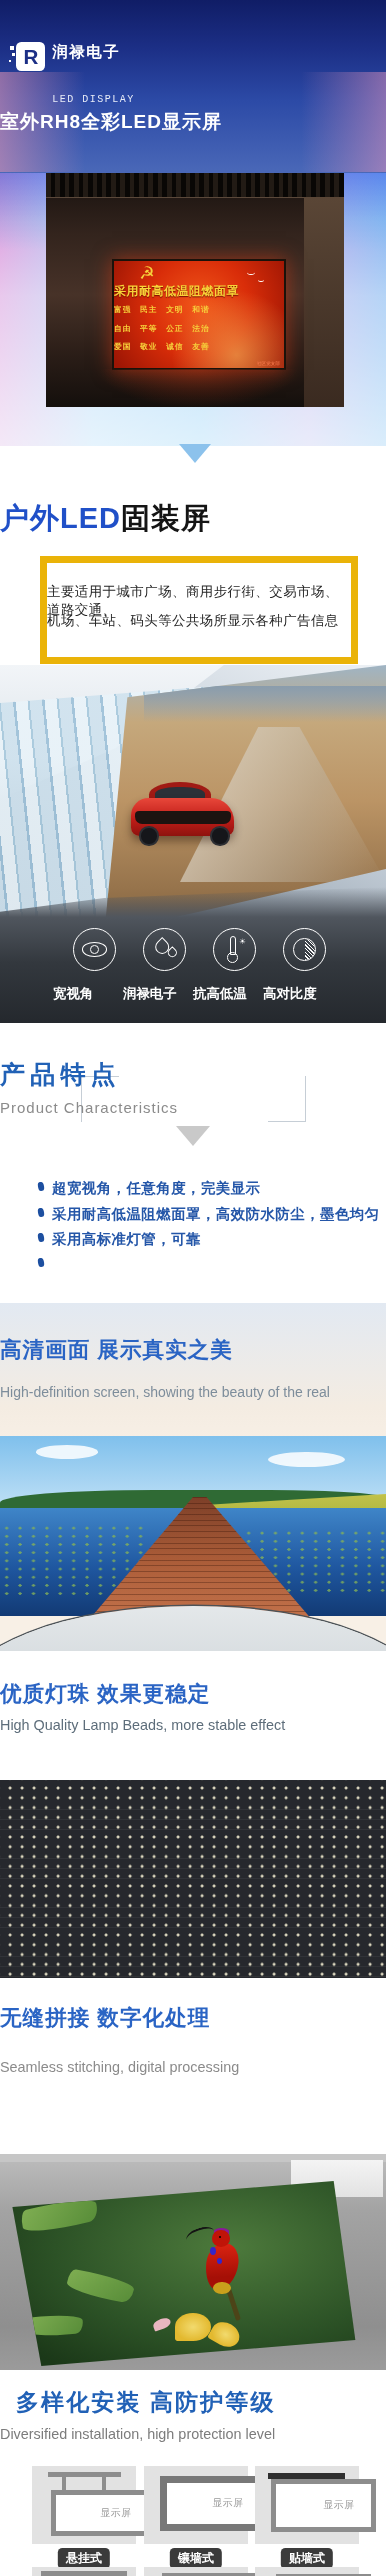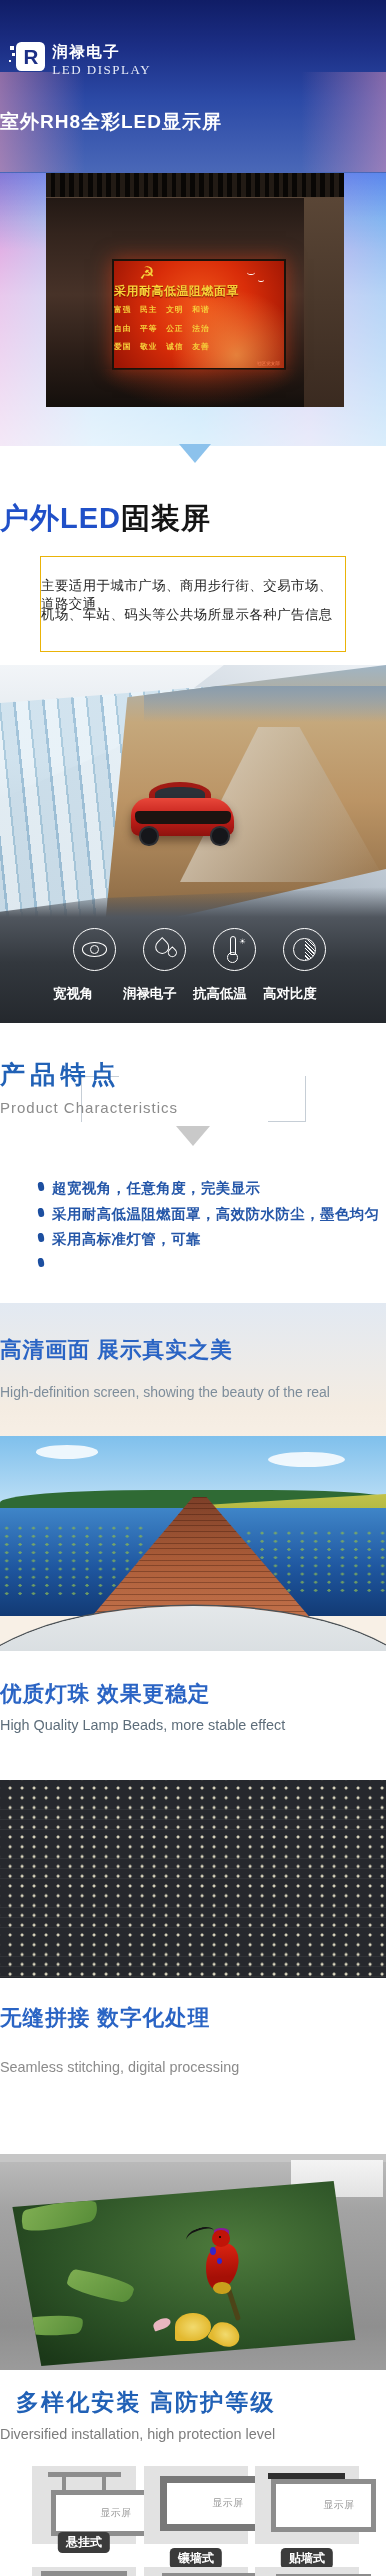--- a/index.html
+++ b/index.html
@@ -8,35 +8,35 @@
   .abs{position:absolute;}
   .txc{}
   .cnTitle{color:#2161b6;font-weight:bold;}
   .enSub{color:#8b8b8b;}
   
   .header{left:0;top:0;width:386px;height:173px;background:linear-gradient(180deg,#101d66 0%,#1c2f86 28%,#2c4aa6 58%,#4a68b8 100%);}
   .hdr-pink{left:0;top:72px;width:386px;height:100px;background:linear-gradient(90deg,rgba(232,150,180,.55),rgba(120,150,220,0) 22%,rgba(120,150,220,0) 78%,rgba(230,150,190,.5));}
   .logo-mark{width:29px;height:29px;border-radius:5.2px;display:flex;align-items:center;justify-content:center;font-weight:bold;font-size:20.6px;}
   .logo-dots{width:3.6px;height:3.6px;}
   .brand-cn{font-size:15.5px;font-weight:bold;letter-spacing:1.5px;}
-  .brand-en{font-size:13px;font-family:Liberation Serif, serif;letter-spacing:1.5px;}
+  .brand-en{font-size:10px;font-family:Liberation Mono, monospace;letter-spacing:1.5px;margin-top:32px;}
   
   .hero-band{left:0;top:173px;width:386px;height:273px;background:linear-gradient(90deg,#e2a2bc,#bcd0ec 24%,#a6c6e8 52%,#c6aed6 80%,#9cb6e0),linear-gradient(180deg,#4a5fb4,#9fb4dc 45%,#cfe0f0);background-blend-mode:overlay;}
   .hero-photo{left:46px;top:173px;width:298px;height:234px;background:linear-gradient(180deg,#17110e 0%,#33241d 26%,#473228 52%,#2a1d17 78%,#140f0c 100%);overflow:hidden;}
   .eave{left:0;top:0;width:298px;height:24px;background:repeating-linear-gradient(90deg,#221b15 0 4.6px,#090705 4.6px 9.3px);border-bottom:1.5px solid #5a483a;}
   .led-screen{left:66px;top:86px;width:170px;height:107px;border:2.1px solid #1a120a;background:radial-gradient(circle at 50% 42%,#f1571a 0%,#d92d09 48%,#9e1604 95%);box-shadow:0 0 18.5px rgba(230,60,20,.55);}
   .emblem{color:#f6d23c;font-size:17.5px;}
   .dove{width:8.2px;height:4.6px;border-bottom:1.3px solid #fff;border-radius:50%;}
   .scr-title{width:100%;color:#f8d438;font-weight:bold;font-size:12px;letter-spacing:0.5px;text-shadow:0 0.5px 1px #7a1000;}
   .scr-row{width:100%;color:#f6cf3a;font-weight:bold;font-size:7.7px;letter-spacing:1px;}
   .scr-cap{color:#ff8054;font-size:4.6px;}
   .hero-tri{left:179px;top:444px;width:0;height:0;border-left:16.5px solid transparent;border-right:16.5px solid transparent;border-top:19.6px solid #8cc2ec;}
   
   .big-title{left:0;top:499px;width:370px;font-size:29px;font-weight:bold;letter-spacing:1px;}
-  .intro-box{left:40px;top:556px;width:304px;height:94px;border:1px solid #eab308;background:#fff;}
+  .intro-box{left:40px;top:556px;width:304px;height:94px;border:7px solid #eab308;background:#fff;}
   .intro-line{width:100%;font-size:13.4px;color:#262626;letter-spacing:0.5px;}
   
   .showroom{left:0;top:665px;width:386px;height:358px;background:linear-gradient(205deg,#eef2f6 0%,#c6d0da 34%,#97a3af 62%,#626c78 100%);overflow:hidden;}
   .sr-ceiling{left:0;top:0;width:386px;height:134px;background:linear-gradient(180deg,#f2f5f8,#dde4ea 70%,rgba(221,228,234,0));clip-path:polygon(0 0,58% 0,30% 62%,0 100%);}
   .sr-glass{left:0;top:20.6px;width:222px;height:289px;background:repeating-linear-gradient(84deg,#cfe2ee 0 12.4px,#9cc0d8 12.4px 15px,#e9f3f9 15px 27px,#a6c8dc 27px 29px);clip-path:polygon(0 6%,100% 0,78% 100%,0 100%);opacity:.9;}
   .sr-screen{left:0;top:0;width:386px;height:358px;clip-path:polygon(33% 9%,100% 0,100% 57%,27% 75%);background:linear-gradient(180deg,#9fb4c4 0%,#c5a87c 16%,#bb9465 38%,#97744c 62%,#6d5437 84%,#514027 100%);}
   .sr-road{left:180px;top:62px;width:206px;height:155px;background:linear-gradient(115deg,rgba(222,212,196,.9),rgba(190,178,158,.55) 60%,rgba(190,178,158,0));clip-path:polygon(38% 0,58% 0,100% 100%,0 100%);}
   .car-body{left:131px;top:133px;width:103px;height:38px;background:linear-gradient(180deg,#e8473a,#c01d18 55%,#8e120e);border-radius:17.5px 23px 8.2px 8.2px;box-shadow:0 5.2px 8.2px rgba(40,20,10,.45);}
   .car-roof{left:149px;top:117px;width:62px;height:25px;background:linear-gradient(180deg,#a8casan,#a01a14);background:#a01a14;border-radius:50% 50% 0 0;}
   .car-glass{left:155px;top:122px;width:50px;height:15.5px;background:#2b3138;border-radius:44% 44% 3.1px 3.1px;}
@@ -260,21 +260,21 @@
 
   <div class="abs" style="left:32px;top:2466px;width:104px;height:103px;">
     <div class="abs inst-cell">
       <div class="abs gbar" style="left:15.5px;top:6.2px;width:73px;height:4.6px;"></div>
       <div class="abs gbar" style="left:30px;top:10.8px;width:4.1px;height:13.4px;"></div>
       <div class="abs gbar" style="left:70px;top:10.8px;width:4.1px;height:13.4px;"></div>
       <div class="abs scr" style="left:18.5px;top:24px;width:57px;height:36px;">
           <span>显示屏</span>
         </div>
     </div>
-    <div class="abs inst-label" style="left:50%;transform:translateX(-50%);top:66px;">悬挂式</div>
+    <div class="abs inst-label" style="left:50%;transform:translateX(-50%);top:82px;">悬挂式</div>
   </div>
   <div class="abs" style="left:144px;top:2466px;width:104px;height:103px;">
     <div class="abs inst-cell">
       <div class="abs scr" style="left:15.5px;top:10.3px;width:59px;height:41px;border-width:7.2px;border-color:#787878;">
           <span>显示屏</span>
         </div>
     </div>
     <div class="abs inst-label" style="left:50%;transform:translateX(-50%);top:82px;">镶墙式</div>
   </div>
   <div class="abs" style="left:255px;top:2466px;width:104px;height:103px;">

